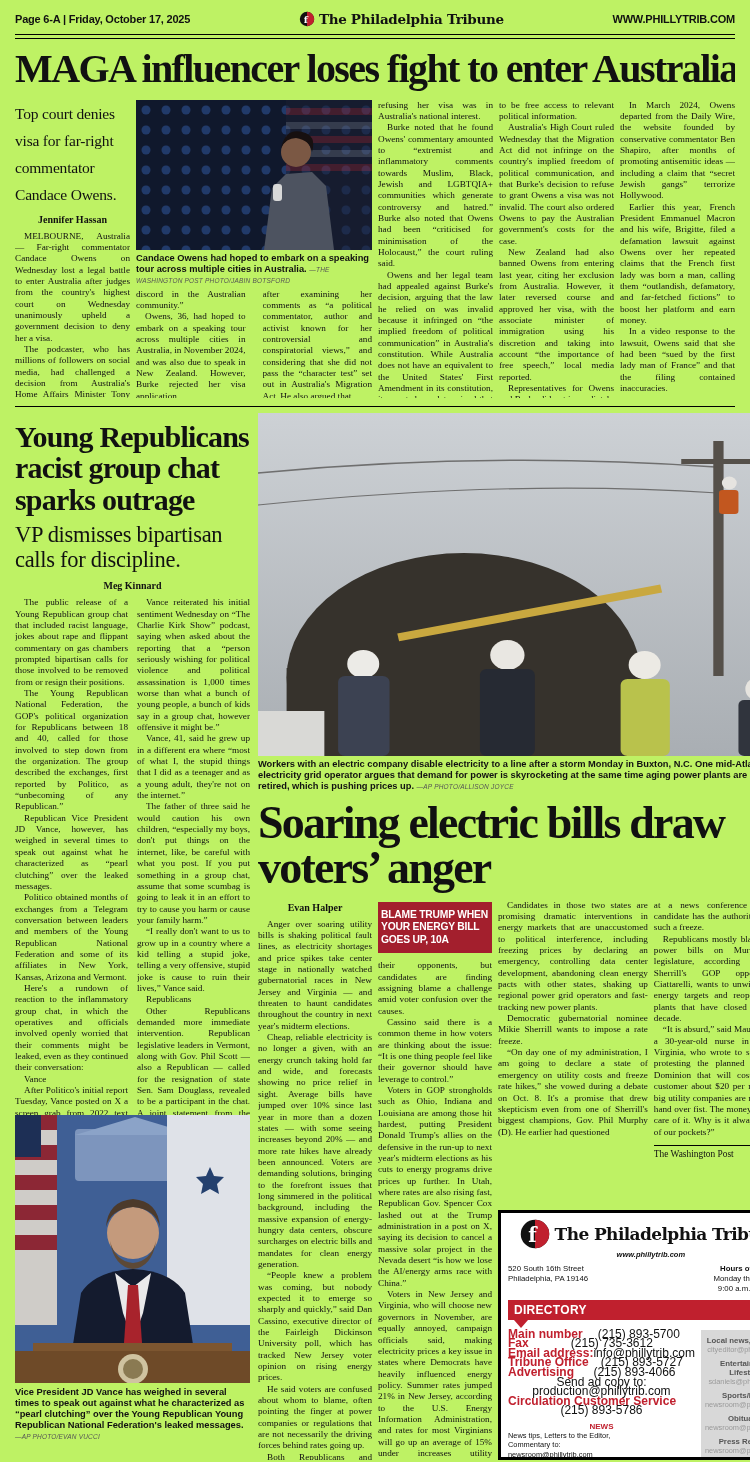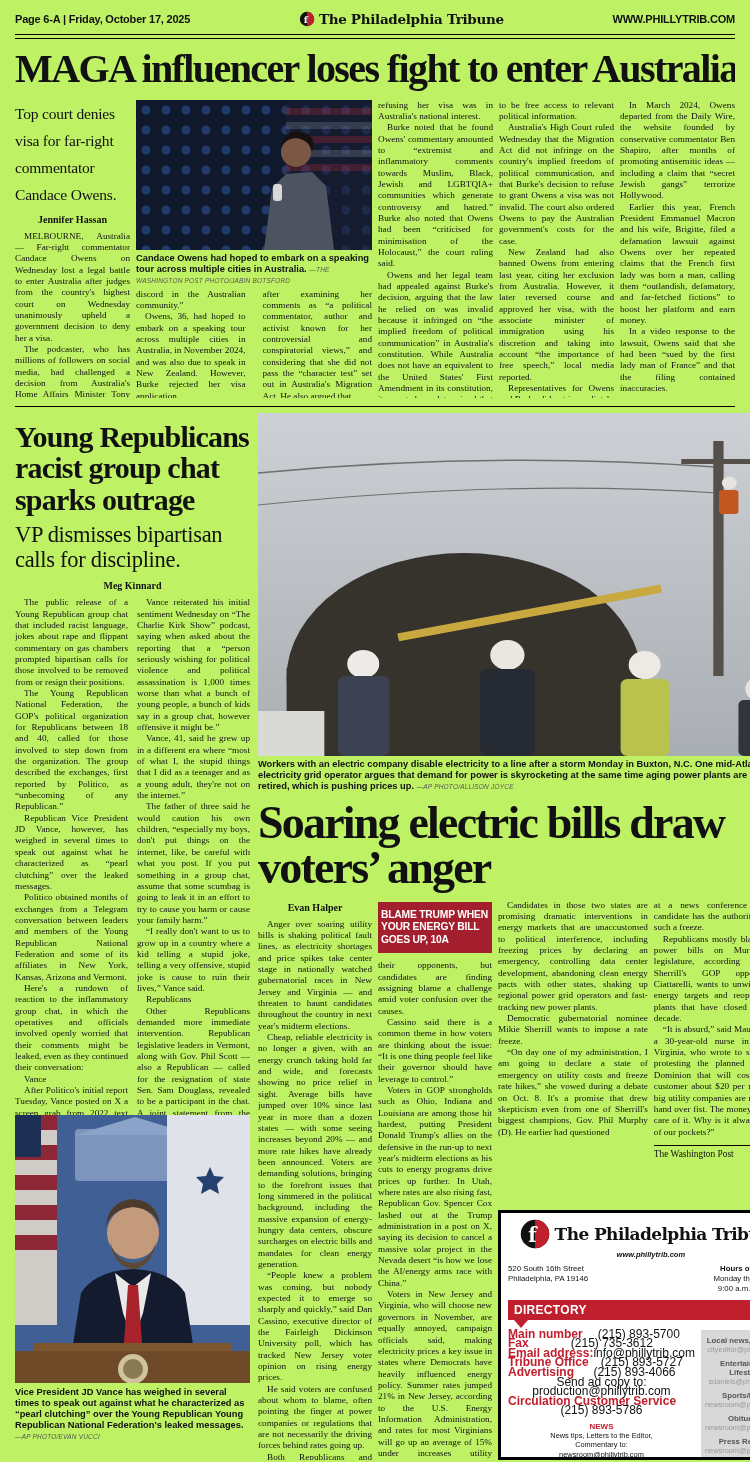--- a/index.html
+++ b/index.html
@@ -59,21 +59,21 @@
   .dir-banner{background:#c0202e;color:#fff;font-weight:bold;font-size:12px;padding:3px 6px;letter-spacing:0.3px;}
   .dir-arrow{width:0;height:0;border-left:7px solid transparent;border-right:7px solid transparent;
              border-top:8px solid #c0202e;margin-left:6px;}
   .tbox-body{display:flex;gap:6px;margin-top:2px;}
   .tbox-contacts{flex:1.15;}
   .c-row{display:flex;justify-content:space-between;font-size:12px;line-height:9.6px;}
   .c-label{color:#c0202e;font-weight:bold;white-space:nowrap;}
   .c-value{text-align:center;flex:1;}
   .news{margin-top:6px;text-align:center;}
   .news-label{color:#c0202e;font-weight:bold;font-size:8px;}
-  .news .para{font-family:"Liberation Sans",sans-serif;font-size:7.4px;line-height:9.4px;text-align:center;text-indent:0;}
+  .news .para{font-family:"Liberation Sans",sans-serif;font-size:7.4px;line-height:9.4px;text-indent:0;}
   .tbox-gray{flex:1;background:#d8d8d8;padding:6px 4px;text-align:center;}
   .dep{margin-bottom:5px;}
   .dep-label{font-weight:bold;font-size:7.8px;color:#555;}
   .dep-value{font-size:7.4px;color:#9a9a9a;}
   .vance-cap{margin-top:4px;}
 </style>
 </head>
 <body>
 
 <div class="page">

